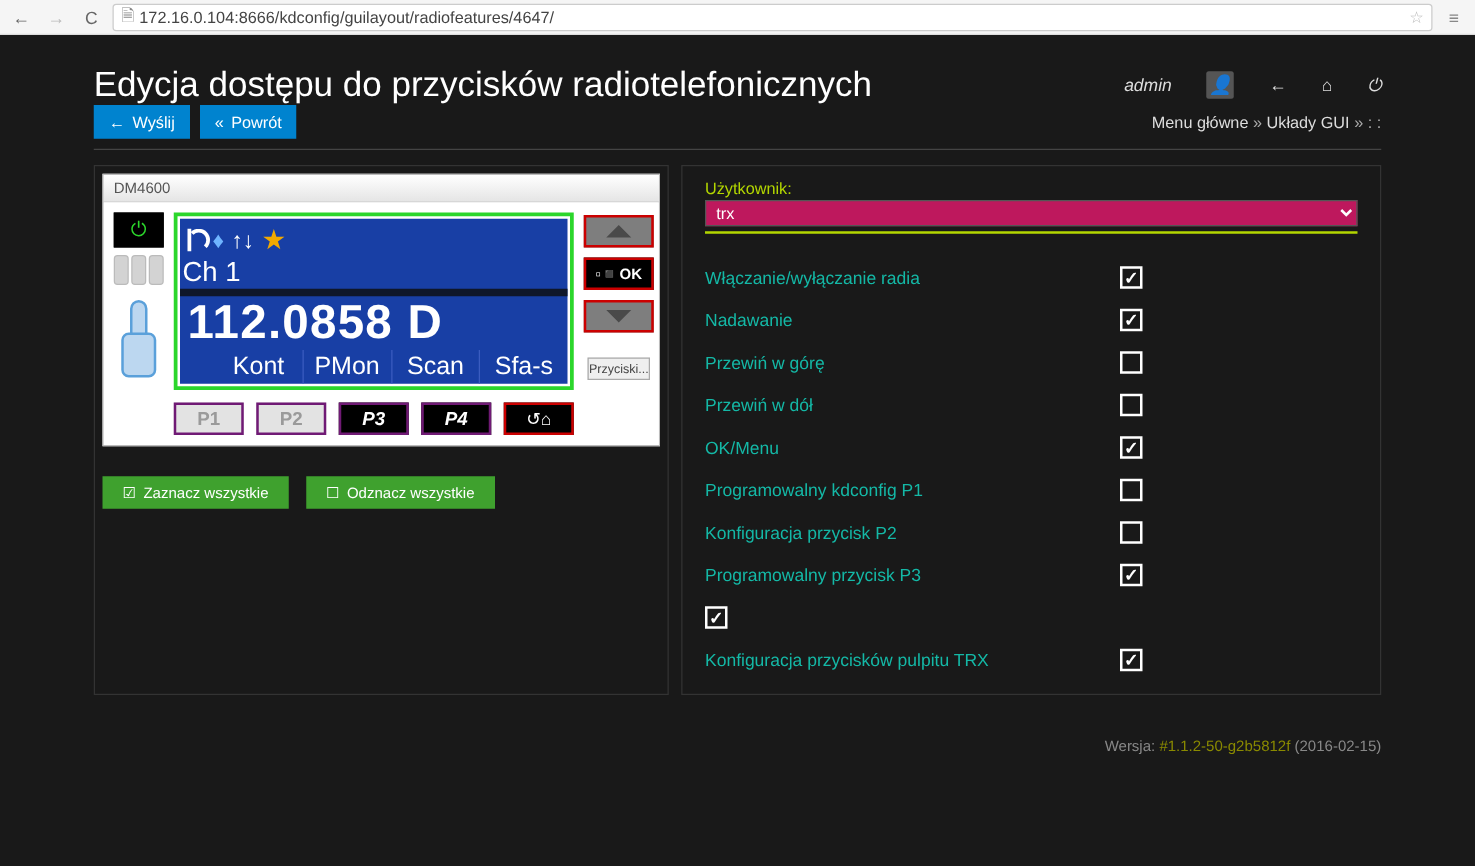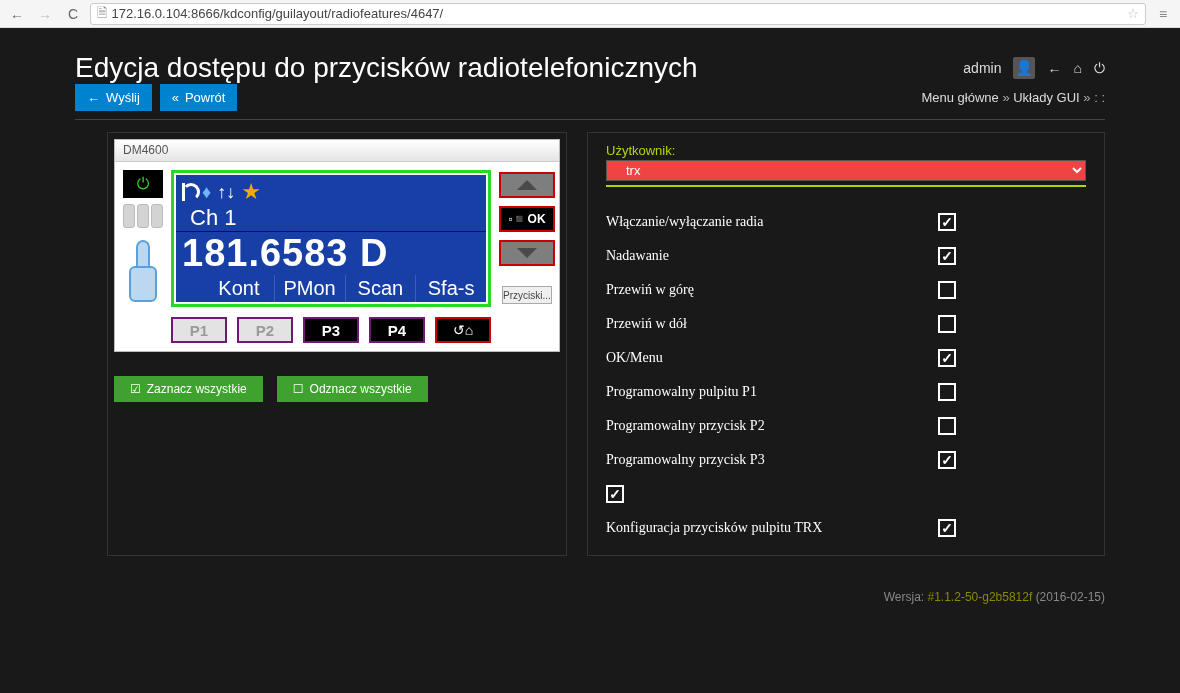--- a/index.html
+++ b/index.html
@@ -12,32 +12,32 @@
   .addr { flex:1; background:#fff; border:1px solid #ccc; border-radius:3px; height:22px; display:flex; align-items:center; padding:0 6px; color:#444; font-size:13px; }
   .addr .file-ic { margin-right:4px; color:#888; }
   .addr .star { color:#bbb; margin-left:4px; }
   .menu-ic { width:22px; text-align:center; color:#888; }
 
   .app { background:#191919; min-height: calc(693px - 28px); padding: 0 0 20px 0; }
   .container { max-width:1070px; margin:0 auto; padding: 24px 20px 0 20px; }
 
   .header { display:flex; align-items:center; justify-content:space-between; }
   h1 { font-size:28px; font-weight:500; color:#fff; }
-  .user-area { display:flex; align-items:center; gap:12px; color:#ddd; }
+  .user-area { display:flex; align-items:center; gap:28px; color:#ddd;font-style:italic; }
   .avatar { width:22px; height:22px; background:#555; display:flex; align-items:center; justify-content:center; border-radius:2px; font-size:15px; }
   .ic-btn { color:#ddd; font-size:14px; }
 
   .toolbar { display:flex; align-items:center; justify-content:space-between; margin-bottom:8px; }
   .btn { display:inline-flex; align-items:center; gap:6px; background:#0083cf; border:none; color:#fff; padding:6px 12px; font-size:13px; cursor:pointer; margin-right:4px; }
   .crumbs { color:#aaa; font-size:13px; }
   .crumbs a { color:#ddd; text-decoration:none; }
 
   .divider { border:0; border-top:1px solid #444; margin:4px 0 12px 0; }
 
-  .cols { display:flex; gap:20px;margin-left:32px; }
+  .cols { display:flex; gap:10px; }
   .panel { background:#191919; border:1px solid #333; padding:6px; }
   .panel-left { width:460px; }
   .panel-right { flex:1; padding:10px 18px; }
 
   
   .radio-outer { background:#fff; border:1px solid #bbb; }
   .radio-titlebar { background: linear-gradient(#fff,#e5e5e5); height:22px; color:#555; font-size:12px; padding:3px 8px; border-bottom:1px solid #ccc; }
   .radio-body { display:flex; padding:8px; gap:8px; background:#fff; }
   .radio-btncol { width:44px; display:flex; flex-direction:column; gap:6px; align-items:center; }
   .pwr { width:40px; height:28px; background:#000; color:#2bd62b; display:flex; align-items:center; justify-content:center; font-size:16px; border:1px solid #000; }
@@ -49,48 +49,48 @@
 
   .screen-wrap { flex:1; }
   .screen-frame { border:3px solid #2bd62b; padding:2px; }
   .screen { background:#183fa5; color:#fff; }
   .scr-top { display:flex; align-items:center; gap:6px; padding:4px 6px 0 6px; font-size:18px; }
   .antenna { display:inline-block; width:14px; height:18px; border-left:3px solid #fff; position:relative; }
   .antenna::before { content:""; position:absolute; left:-3px; top:0; width:12px; height:12px; border:3px solid #fff; border-radius:50%; border-left-color:transparent; border-bottom-color:transparent; }
   .diamond { color:#6fb4ff; }
   .arrowup { font-size:18px; }
   .starico { color:#f2a900; font-size:22px; }
-  .scr-ch { padding:0 14px; font-size:22px; border-bottom:1px solid #0f172a; }
+  .scr-ch { padding:0 2px; font-size:22px; border-bottom:6px solid #0f172a; }
   .scr-freq { padding:0 6px; font-size:38px; font-weight:bold; letter-spacing:1px; }
   .scr-tabs { display:flex;padding-left:28px; }
   .scr-tab { flex:1; text-align:center; font-size:20px; padding:2px 0; border-left:1px solid #3a5cc0; }
   .scr-tab:first-child { border-left:none; }
 
   .pbuttons { display:flex; gap:10px; margin-top:10px; justify-content:center; align-items:center; }
   .pbtn { width:56px; height:26px; border:2px solid #701a75; display:flex; align-items:center; justify-content:center; font-weight:bold; font-size:15px; }
   .pbtn.off { background:#e3e3e3; color:#9a9a9a; }
-  .pbtn.on { background:#000; color:#fff; }
+  .pbtn.on { background:#000; color:#fff;font-style:italic; }
   .homebtn { width:56px; height:26px; background:#000; border:2px solid #c00; color:#fff; display:flex; align-items:center; justify-content:center; font-size:14px; }
 
   .sidebtns { width:70px; display:flex; flex-direction:column; gap:8px; align-items:center; padding-top:2px; }
   .sbtn { width:56px; height:26px; border:2px solid #c00; background:#7e7e7e; display:flex; align-items:center; justify-content:center; }
   .sbtn.ok { background:#000; color:#fff; font-size:12px; font-weight:bold; }
   .sbtn .tri { width:0; height:0; border-left:10px solid transparent; border-right:10px solid transparent; }
   .tri.up { border-bottom:10px solid #4a4a4a; }
   .tri.down { border-top:10px solid #4a4a4a; }
   .przyciski { width:50px; height:18px; background:#efefef; border:1px solid #aaa; font-size:10px; color:#444; display:flex; align-items:center; justify-content:center; margin-top:12px; }
 
   .sel-btns { display:flex; gap:14px; margin-top:24px; }
   .gbtn { background:#3fa12e; color:#fff; padding:6px 16px; font-size:12px; display:inline-flex; align-items:center; gap:6px; cursor:pointer; }
 
   
   .field-label { color:#b3d600; font-size:13px; margin-bottom:2px; }
   .sel-wrap { border-bottom:2px solid #b3d600; padding-bottom:4px; margin-bottom:18px; }
-  select { width:100%; background:#ef4444; color:#fff; border:1px solid #555; font-size:13px; padding:1px 15px; }
-  .opt-row { display:flex; align-items:center; justify-content:flex-start; gap:12px; padding:8px 0; color:#ffffff; font-size:14px;font-family:Liberation Serif, serif; }
+  select { width:100%; background:#be185d; color:#fff; border:1px solid #555; font-size:13px; padding:1px 4px; }
+  .opt-row { display:flex; align-items:center; justify-content:flex-start; gap:12px; padding:8px 0; color:#14b8a6; font-size:14px; }
   .opt-row .lbl { width:320px; }
   .chk { width:18px; height:18px; border:2px solid #fff; display:flex; align-items:center; justify-content:center; cursor:pointer; }
   .chk.checked::after { content:"✓"; color:#fff; font-weight:bold; font-size:14px; }
 
   .footer { text-align:right; color:#666; font-size:12px; padding:14px 20px 0 0; max-width:1070px; margin:20px auto 0 auto; }
   .footer .ver { color:#888; }
   .footer .hash { color:#8a8a00; }
 </style>
 </head>
 <body>
@@ -165,21 +165,21 @@
             <div class="screen-wrap">
               <div class="screen-frame">
                 <div class="screen">
                   <div class="scr-top">
                     <span class="antenna"></span>
                     <span class="diamond">♦</span>
                     <span class="arrowup">↑↓</span>
                     <span class="starico">★</span>
                   </div>
                   <div class="scr-ch">Ch 1</div>
-                  <div class="scr-freq">181.6583 D</div>
+                  <div class="scr-freq">112.0858 D</div>
                   <div class="scr-tabs">
                     <div class="scr-tab">Kont</div>
                     <div class="scr-tab">PMon</div>
                     <div class="scr-tab">Scan</div>
                     <div class="scr-tab">Sfa-s</div>
                   </div>
                 </div>
               </div>
               <div class="pbuttons">
                 <div class="pbtn off">P1</div>
@@ -237,25 +237,25 @@
             </div>
             <div class="opt-row">
               <div class="lbl">Przewiń w dół</div>
               <div class="chk"></div>
             </div>
             <div class="opt-row">
               <div class="lbl">OK/Menu</div>
               <div class="chk checked"></div>
             </div>
             <div class="opt-row">
-              <div class="lbl">Programowalny pulpitu P1</div>
-              <div class="chk"></div>
-            </div>
-            <div class="opt-row">
-              <div class="lbl">Programowalny przycisk P2</div>
+              <div class="lbl">Programowalny kdconfig P1</div>
+              <div class="chk"></div>
+            </div>
+            <div class="opt-row">
+              <div class="lbl">Konfiguracja przycisk P2</div>
               <div class="chk"></div>
             </div>
             <div class="opt-row">
               <div class="lbl">Programowalny przycisk P3</div>
               <div class="chk checked"></div>
             </div>
             <div class="opt-row">
               <div class="chk checked"></div>
             </div>
             <div class="opt-row">

